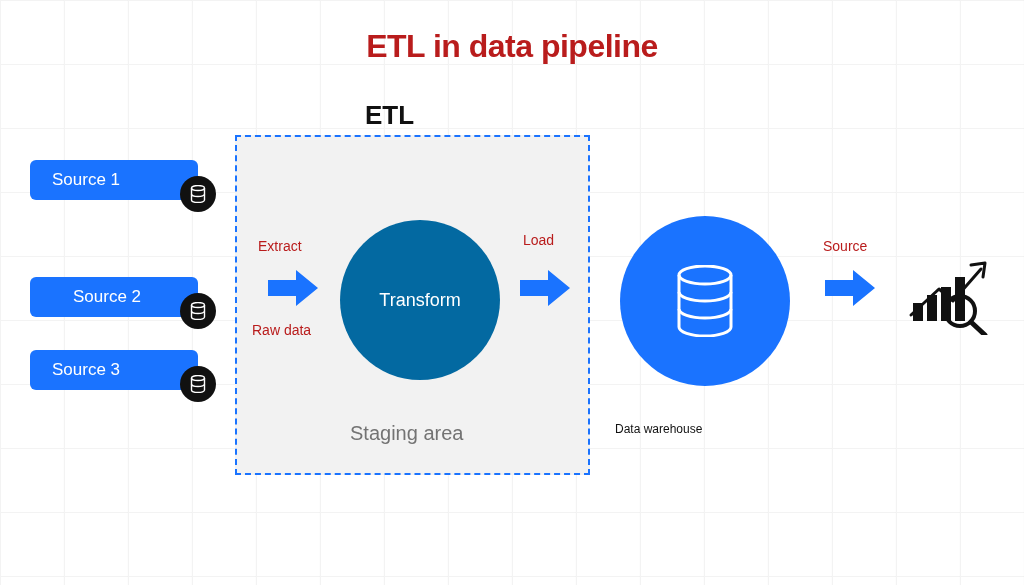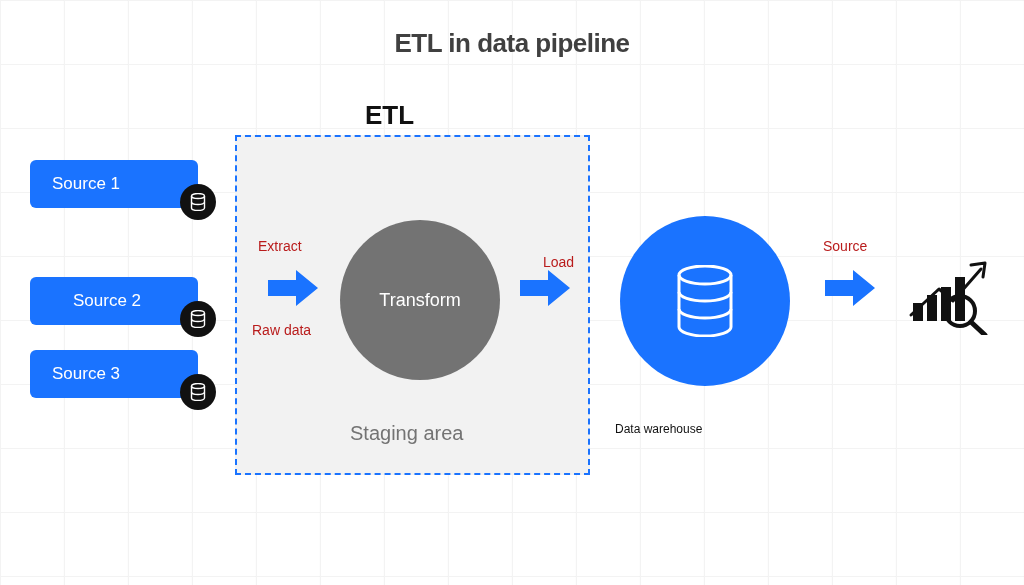--- a/index.html
+++ b/index.html
@@ -24,23 +24,23 @@
     content:"";
     position:absolute; inset:0;
     background-image:
       repeating-linear-gradient(to right, transparent 0, transparent 63px, rgba(0,0,0,0.02) 63px, rgba(0,0,0,0.02) 64px);
   }
   .title {
     position: absolute;
     top: 28px;
     left: 0; right: 0;
     text-align: center;
-    font-size: 26px;
+    font-size: 32px;
     font-weight: 800;
-    color: #404040;
+    color: #b91c1c;
     letter-spacing: -0.5px;
   }
   .etl-label {
     position: absolute;
     left: 365px;
     top: 100px;
     font-size: 26px;
     font-weight: 700;
     color: #111;
   }
@@ -49,21 +49,21 @@
     left: 235px;
     top: 135px;
     width: 355px;
     height: 340px;
     border: 2px dashed #1a73ff;
     background: #f2f2f2;
   }
   .source {
     position: absolute;
     width: 168px;
-    height: 48px;
+    height: 40px;
     background: #1a73ff;
     border-radius: 6px;
     color: #fff;
     display: flex;
     align-items: center;
     padding-left: 22px;
     font-size: 17px;
     font-weight: 400;
   }
   .source-icon {
@@ -82,42 +82,42 @@
   .s1 { left: 30px; top: 160px; }
   .s2 { left: 30px; top: 277px; padding-left: 43px; }
   .s3 { left: 30px; top: 350px; }
   .transform-circle {
     position: absolute;
     left: 340px;
     top: 220px;
     width: 160px;
     height: 160px;
     border-radius: 50%;
-    background: #737373;
+    background: #0369a1;
     color: #fff;
     display: flex;
     align-items: center;
     justify-content: center;
     font-size: 18px;
   }
   .staging-label {
     position: absolute;
     left: 350px;
     top: 422px;
     font-size: 20px;
     color: #737373;
   }
   .label {
     position: absolute;
     font-size: 14px;
     color: #b91c1c;
   }
   .extract-label { left: 258px; top: 238px; }
   .raw-label { left: 252px; top: 322px; }
-  .load-label { left: 523px; top: 254px; margin-left: 20px; }
+  .load-label { left: 523px; top: 232px; }
   .analyze-label { left: 823px; top: 238px; }
   .dw-label {
     position: absolute;
     left: 615px;
     top: 422px;
     font-size: 12px;
     color: #111;
   }
   .arrow {
     position: absolute;

